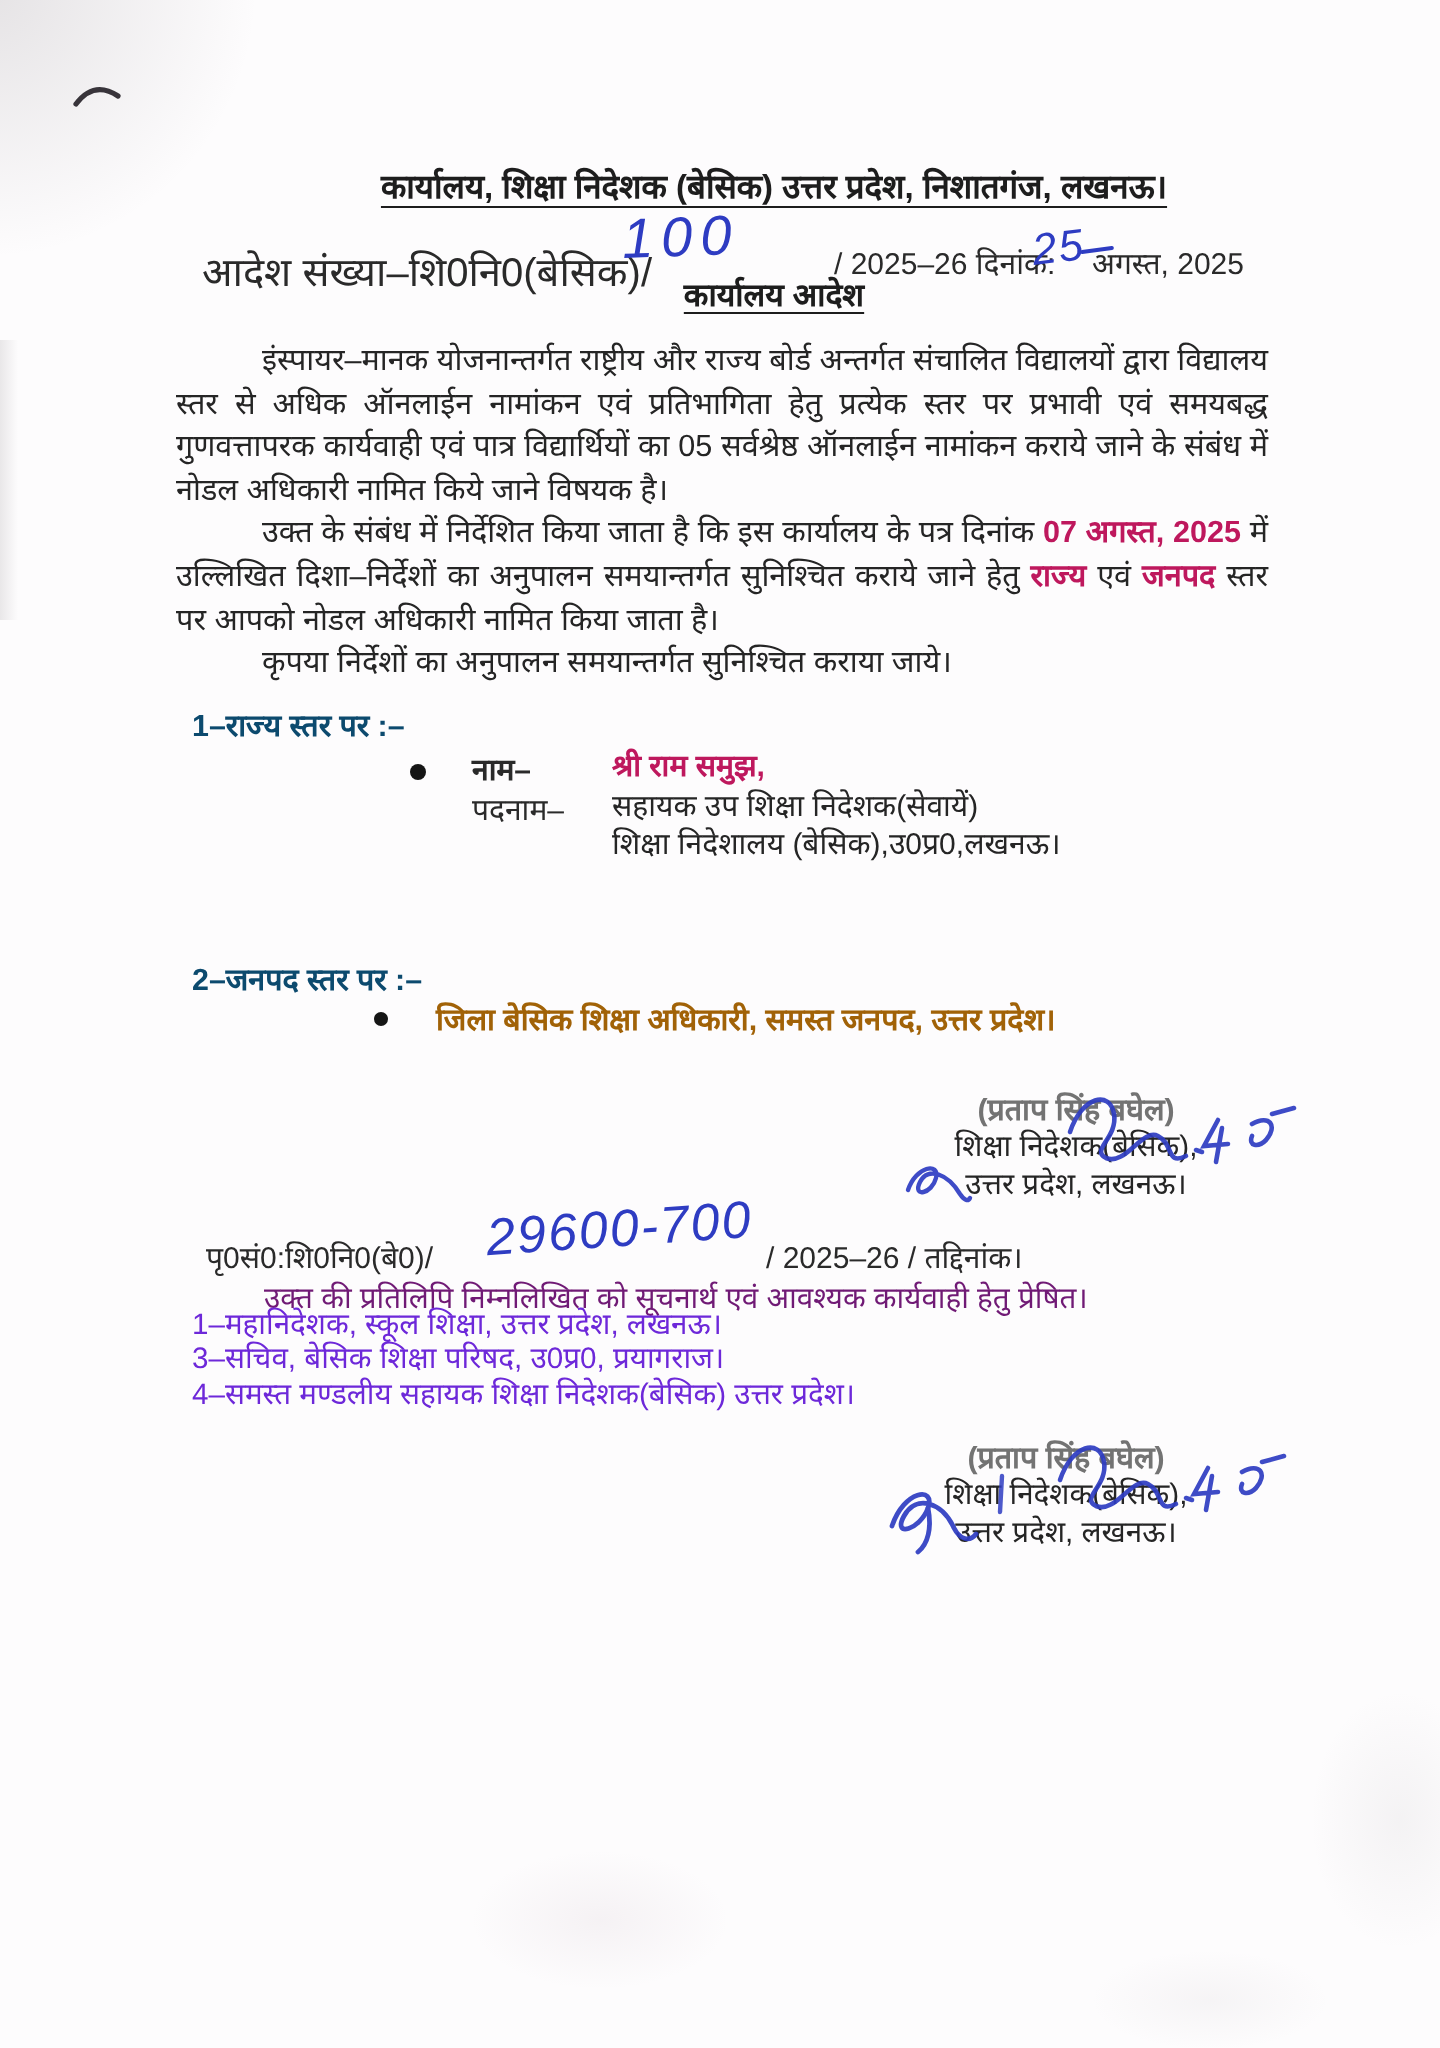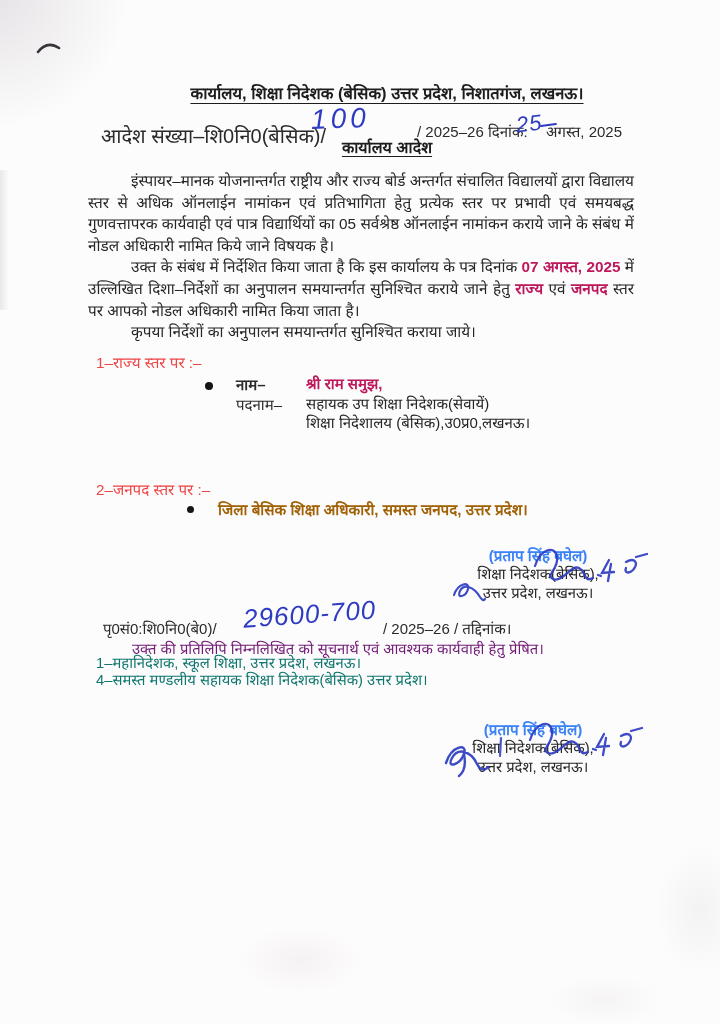--- a/index.html
+++ b/index.html
@@ -43,44 +43,44 @@
   .hw-ref{left:243px;top:599px;font-size:26px;transform:rotate(-4deg);letter-spacing:1px;}
   .hw-25-tail{left:540px;top:124px;width:17px;height:2px;background:#2e3cc2;
     transform:rotate(-8deg);border-radius:2px;}
 
   
   .bodytext{left:88px;top:170px;width:546px;font-size:15.3px;line-height:21.6px;
     text-align:justify;color:#252525;}
   .bodytext p{margin:0;text-indent:43px;}
 
   
-  .sec-head{font-size:15.2px;font-weight:normal;color:#ef4444;white-space:nowrap;}
+  .sec-head{font-size:15.2px;font-weight:bold;color:#0c4a6e;white-space:nowrap;}
   .sec1-head{left:96px;top:352px;}
   .sec2-head{left:96px;top:479px;}
   .bullet{background:#151515;border-radius:50%;}
   .bullet-1{left:205px;top:382px;width:8px;height:8px;}
   .bullet-2{left:187px;top:506px;width:7px;height:7px;}
   .nm-label{left:236px;top:374px;font-size:15px;font-weight:bold;white-space:nowrap;}
   .pd-label{left:236px;top:394px;font-size:15px;font-weight:normal;white-space:nowrap;}
   .vals{left:306px;top:374px;width:330px;font-size:15px;line-height:19.6px;color:#252525;}
   .vals div{white-space:nowrap;}
   .s2-item{left:218px;top:499px;font-size:15.2px;font-weight:bold;color:#a16207;white-space:nowrap;}
 
   
   .sig-block{width:172px;text-align:center;font-size:14.8px;line-height:19px;color:#252525;}
-  .sig-name{font-weight:bold;font-size:15.2px;color:#3b82f6;white-space:nowrap;}
+  .sig-name{font-weight:bold;font-size:15.2px;color:#737373;white-space:nowrap;}
   .sig-1{left:452px;top:546px;}
   .sig-2{left:447px;top:720px;}
   .sig-svg{pointer-events:none;}
 
   
   .en-label{left:103px;top:618px;font-size:15px;white-space:nowrap;}
   .en-tail{left:383px;top:618px;font-size:15px;white-space:nowrap;}
   .copy-line{left:88px;top:638px;font-size:14.8px;white-space:nowrap;text-indent:44px;color:#701a75;}
-  .recipients{left:96px;top:655px;font-size:14.8px;line-height:17.3px;color:#0f766e;}
+  .recipients{left:96px;top:655px;font-size:14.8px;line-height:17.3px;color:#6d28d9;}
   .recipients div{white-space:nowrap;}
 </style>
 </head>
 <body>
 
 <div class="abs corner-shade"></div>
 <div class="abs left-edge-shade"></div>
 <div class="abs smudge-a"></div>
 <div class="abs smudge-b"></div>
 <div class="abs smudge-c"></div>
@@ -135,20 +135,21 @@
 <svg class="abs sig-svg" style="left:449px;top:579px;" width="38" height="26">
   <path d="M5 16 C 9 4, 21 2, 19 10 C 17 18, 7 20, 11 12 C 15 4, 25 8, 31 18 C 33 21, 35 22, 36 20" stroke="#2e3cc2" stroke-width="2.2" fill="none" stroke-linecap="round" opacity="0.92"></path>
 </svg>
 
 <span class="abs en-label">पृ0सं0:शि0नि0(बे0)/</span>
 <span class="abs hw hw-ref">29600-700</span>
 <span class="abs en-tail">/ 2025–26 / तद्दिनांक।</span>
 <div class="abs copy-line">उक्त की प्रतिलिपि निम्नलिखित को सूचनार्थ एवं आवश्यक कार्यवाही हेतु प्रेषित।</div>
 <div class="abs recipients">
   <div>1–महानिदेशक, स्कूल शिक्षा, उत्तर प्रदेश, लखनऊ।</div>
+  <div>3–सचिव, बेसिक शिक्षा परिषद, उ0प्र0, प्रयागराज।</div>
   <div>4–समस्त मण्डलीय सहायक शिक्षा निदेशक(बेसिक) उत्तर प्रदेश।</div>
 </div>
 
 <div class="abs sig-block sig-2">
   <div class="sig-name">(प्रताप सिंह बघेल)</div>
   <div>शिक्षा निदेशक(बेसिक),</div>
   <div>उत्तर प्रदेश, लखनऊ।</div>
 </div>
 <svg class="abs sig-svg" style="left:500px;top:716px;" width="145" height="58">
   <g stroke="#2e3cc2" stroke-width="2.3" fill="none" stroke-linecap="round" opacity="0.92">

